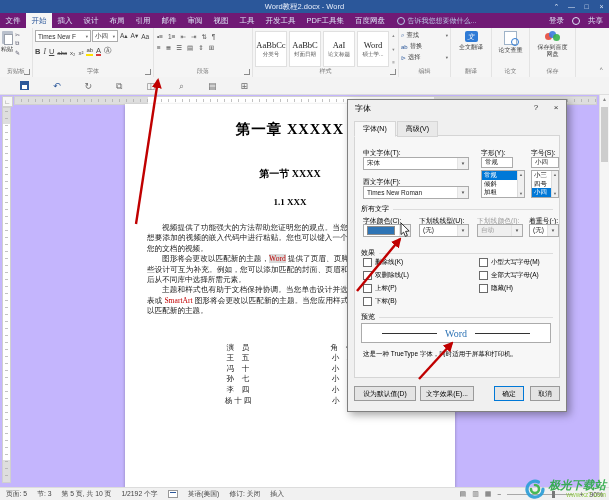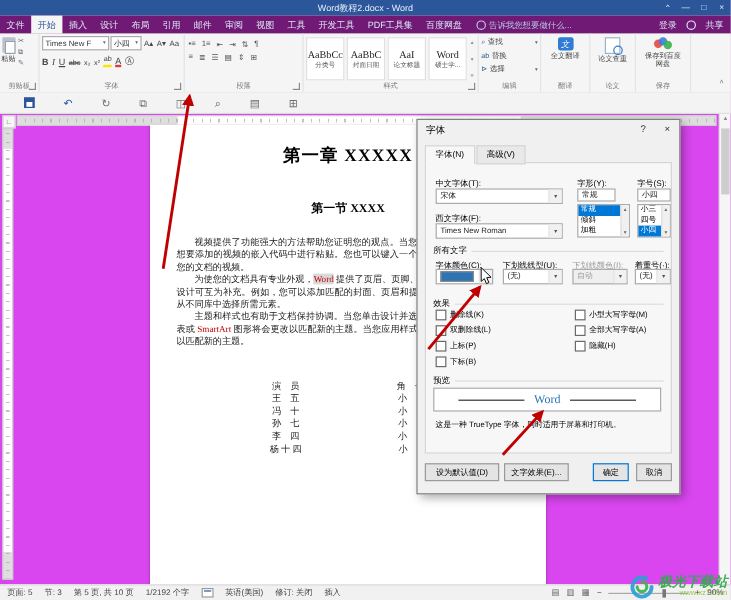--- a/index.html
+++ b/index.html
@@ -63,21 +63,21 @@
   .ico-disk .c3{left:8px;top:3px;background:#37b24d}
   .rib-rest{flex:1;position:relative}
   .collapse{position:absolute;right:6px;bottom:5px;font-size:6px;color:#777}
   
   .qatrow{position:absolute;top:77px;left:0;right:0;height:18px;background:#f3f3f3;border-bottom:1px solid #dedede;display:flex;align-items:center;padding-left:20px;gap:24px;box-sizing:border-box}
   .qat-ic{font-size:9px;color:#6f6f6f;line-height:10px}
   .qat-save{width:9px;height:9px;background:#2b579a;position:relative}
   .qat-save::after{content:"";position:absolute;left:2px;bottom:1px;width:5px;height:4px;background:#fff}
   .qat-undo{color:#2b579a}
   
-  .docarea{position:absolute;top:95px;bottom:13px;left:0;right:0;background:#d946ef;overflow:hidden}
+  .docarea{position:absolute;top:95px;bottom:13px;left:0;right:0;background:#c4b5fd;overflow:hidden}
   .tabsel{position:absolute;top:1px;left:2px;width:9px;height:9px;background:#f6f6f6;border:1px solid #cfcfcf;font-size:6px;color:#666;display:flex;align-items:center;justify-content:center}
   .hruler{position:absolute;top:1px;left:14px;right:12px;height:7px;background:#dedede;border:1px solid #d0d0d0}
   .hruler .active{position:absolute;left:133px;width:286px;top:0;bottom:0;background:#fff}
   .hruler .ticks{position:absolute;inset:0;background-image:repeating-linear-gradient(90deg,transparent 0 6px,#a8a8a8 6px 7px);background-size:100% 3px;background-position:0 2px;background-repeat:no-repeat;opacity:.7}
   .vruler{position:absolute;top:12px;bottom:4px;left:2px;width:7px;background:#dedede;border:1px solid #d0d0d0}
   .vruler .active{position:absolute;top:16px;bottom:22px;left:0;right:0;background:#fff}
   .vruler .ticks{position:absolute;inset:0;background-image:repeating-linear-gradient(0deg,transparent 0 6px,#a8a8a8 6px 7px);background-size:3px 100%;background-position:2px 0;background-repeat:no-repeat;opacity:.7}
   .page{position:absolute;left:125px;top:9px;width:330px;bottom:-2px;background:#fff;box-shadow:0 1px 3px rgba(0,0,0,.28);padding:0 22px;box-sizing:border-box}
   .chapter{margin-top:16px;text-align:center;font-family:"Liberation Serif","DejaVu Serif",serif;font-weight:bold;font-size:14.5px;letter-spacing:1px;color:#000;white-space:nowrap}
   .section{margin-top:28px;text-align:center;font-family:"Liberation Serif","DejaVu Serif",serif;font-size:10px;font-weight:600;color:#000}
@@ -333,23 +333,24 @@
       <i class="ticks"></i>
     </div>
   <div class="vruler">
       <i class="active"></i>
       <i class="ticks"></i>
     </div>
 
   <div class="page">
     <div class="chapter">第一章  XXXXX</div>
     <div class="section">第一节  XXXX</div>
+    <div class="subsection">1.1 XXX</div>
     <div class="bodytext">
       <p><span>视频提供了功能强大的方法帮助您证明您的观点。当您单击联机视频时，可以在想要添加的视频的嵌入代码中进行粘贴。您也可以键入一个关键字以联机搜索最适合您的文档的视频。</span></p>
-      <p><span>为使您的文档具有专业外观，</span><span class="mark-word">Word</span><span> 提供了页眉、页脚、封面和文本框设计，这些设计可互为补充。例如，您可以添加匹配的封面、页眉和提要栏。单击“插入”，然后从不同库中选择所需元素。</span></p>
+      <p><span>图形将会更改以匹配新的主题，</span><span class="mark-word">Word</span><span> 提供了页眉、页脚、封面和文本框设计，这些设计可互为补充。例如，您可以添加匹配的封面、页眉和提要栏。单击“插入”，然后从不同库中选择所需元素。</span></p>
       <p><span>主题和样式也有助于文档保持协调。当您单击设计并选择新的主题时，图片、图表或 </span><span class="mark-red">SmartArt</span><span> 图形将会更改以匹配新的主题。当您应用样式时，您的标题会进行更改以匹配新的主题。</span></p>
     </div>
     <div class="casttable">
       <span>演　员</span>
         <span>角　色</span>
       <span>王　五</span>
         <span>小　A</span>
       <span>冯　十</span>
         <span>小　B</span>
       <span>孙　七</span>

